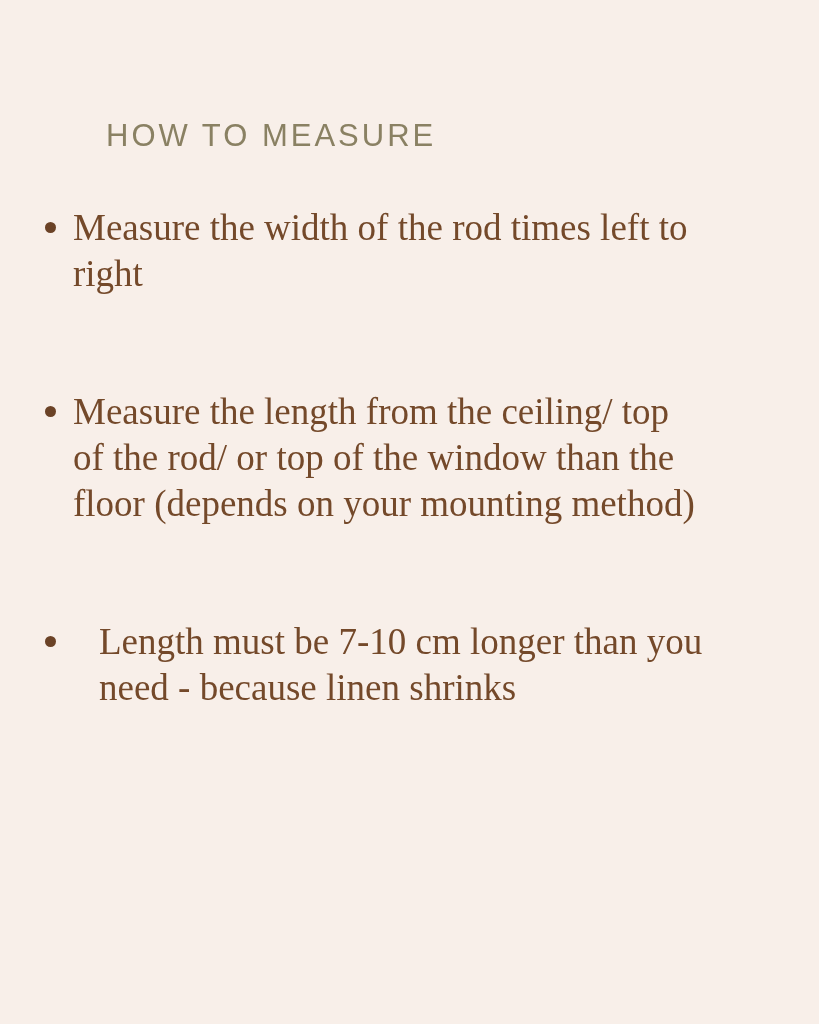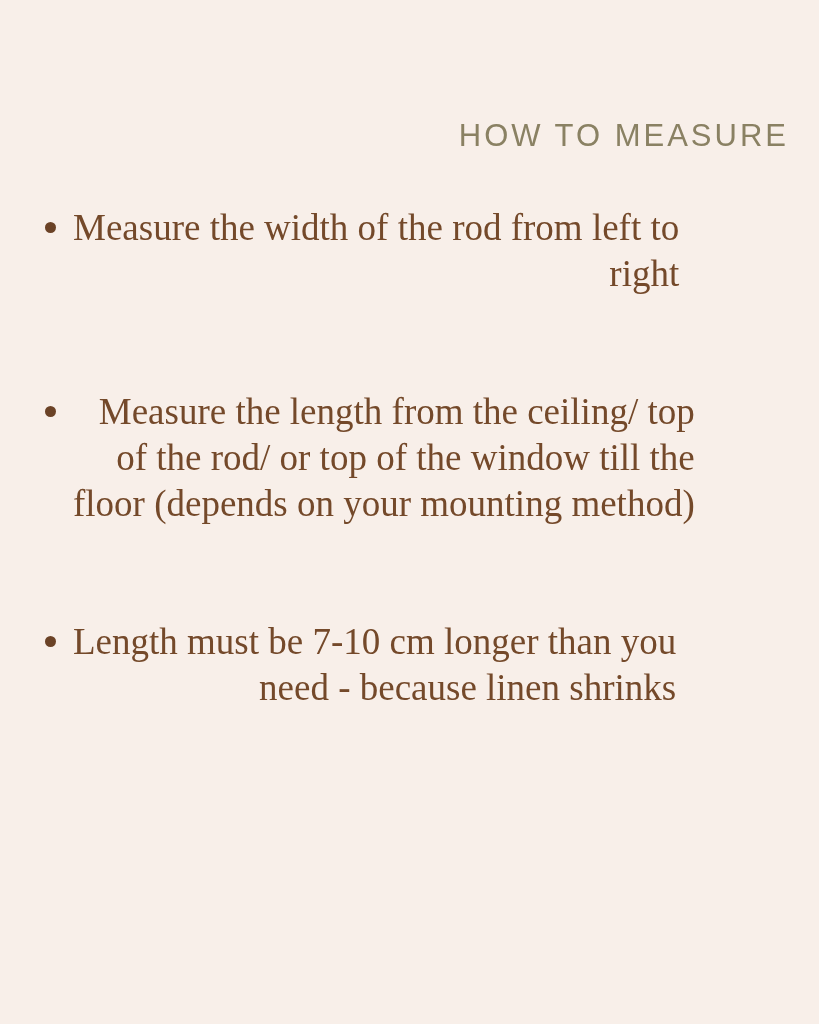--- a/index.html
+++ b/index.html
@@ -12,42 +12,41 @@
     width: 819px;
     font-family: "Liberation Serif", serif;
   }
   .page {
     position: relative;
     width: 819px;
     height: 1024px;
     background: var(--background);
     padding: 120px 30px 0 45px;
     overflow: hidden;
-    text-align: right;
   }
   .title {
     font-family: "Liberation Sans", sans-serif;
     font-weight: 400;
     font-size: 31px;
     line-height: 31px;
     letter-spacing: 3px;
     color: var(--title);
     margin-left: 61px; 
     text-transform: uppercase;
   }
   .measure-list {
     list-style: none;
     margin-top: 54px;
   }
   .measure-list li {
     display: flex;
     align-items: flex-start;
     margin-bottom: 92px;
   }
-  .measure-list li:last-child { margin-bottom: 0; }
+  .measure-list li:last-child { margin-bottom: 0; gap: 26px; }
   .dot {
     flex: 0 0 auto;
     width: 11px;
     height: 11px;
     border-radius: 50%;
     background: #6b4226;
     margin-top: 17px;
     margin-right: 17px;
   }
   .item-text {
@@ -60,27 +59,27 @@
 </style>
 </head>
 <body>
 
 <div class="page">
   <h1 class="title">HOW TO MEASURE</h1>
 
   <ul class="measure-list">
     <li>
       <span class="dot"></span>
-      <span class="item-text">Measure the width of the rod from left to
+      <span class="item-text">Measure the width of the rod times left to
 right</span>
     </li>
     <li>
       <span class="dot"></span>
       <span class="item-text">Measure the length from the ceiling/ top
-of the rod/ or top of the window till the
+of the rod/ or top of the window than the
 floor (depends on your mounting method)</span>
     </li>
     <li>
       <span class="dot"></span>
       <span class="item-text">Length must be 7-10 cm longer than you
 need - because linen shrinks</span>
     </li>
   </ul>
 </div>
 

